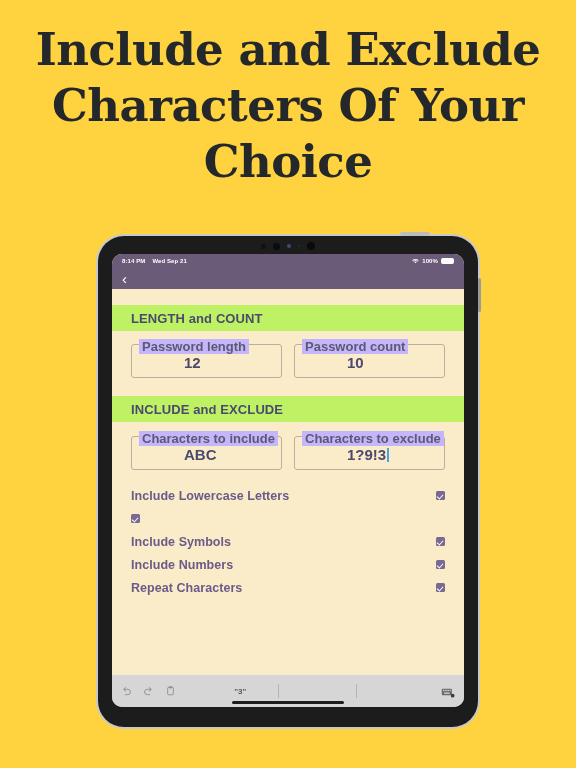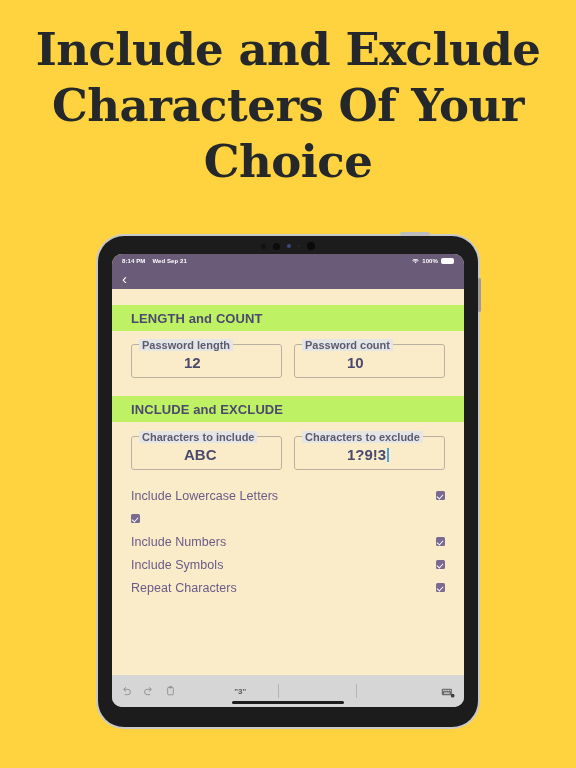--- a/index.html
+++ b/index.html
@@ -187,23 +187,23 @@
     height: 34px;
     border: 1px solid #b9b0a0;
     border-radius: 3px;
     box-sizing: border-box;
     background: transparent;
   }
   .tf-label {
     position: absolute;
     top: -6px;
     left: 7px;
-    background: #e5e5e5;
+    background: #c4b5fd;
     padding: 0 3px;
-    font-size: 11px;
+    font-size: 13px;
     font-weight: 600;
     color: #5b5a70;
     white-space: nowrap;
   }
   .tf-value {
     position: absolute;
     left: 8px;
     bottom: 6px;
     font-size: 15px;
     font-weight: 700;
@@ -223,21 +223,21 @@
   .check-list { padding: 14px 19px 0 19px; }
   .check-row {
     display: flex;
     align-items: center;
     justify-content: space-between;
     height: 23px;
     cursor: pointer;
   }
   .check-label {
     font-size: 12.5px;
-    font-weight: 400;
+    font-weight: 700;
     color: #6a5b88;
     letter-spacing: 0.05px;
   }
   .checkbox {
     width: 9px;
     height: 9px;
     background: #7a6a92;
     border-radius: 1.5px;
     position: relative;
     flex: none;
@@ -392,25 +392,25 @@
 
         <div class="check-list">
           <div class="check-row">
             <span class="check-label">Include Lowercase Letters</span>
             <span class="checkbox"></span>
           </div>
           <div class="check-row">
             <span class="checkbox"></span>
           </div>
           <div class="check-row">
+            <span class="check-label">Include Symbols</span>
+            <span class="checkbox"></span>
+          </div>
+          <div class="check-row">
             <span class="check-label">Include Numbers</span>
-            <span class="checkbox"></span>
-          </div>
-          <div class="check-row">
-            <span class="check-label">Include Symbols</span>
             <span class="checkbox"></span>
           </div>
           <div class="check-row">
             <span class="check-label">Repeat Characters</span>
             <span class="checkbox"></span>
           </div>
         </div>
       </div>
 
       <div class="kb-toolbar">

